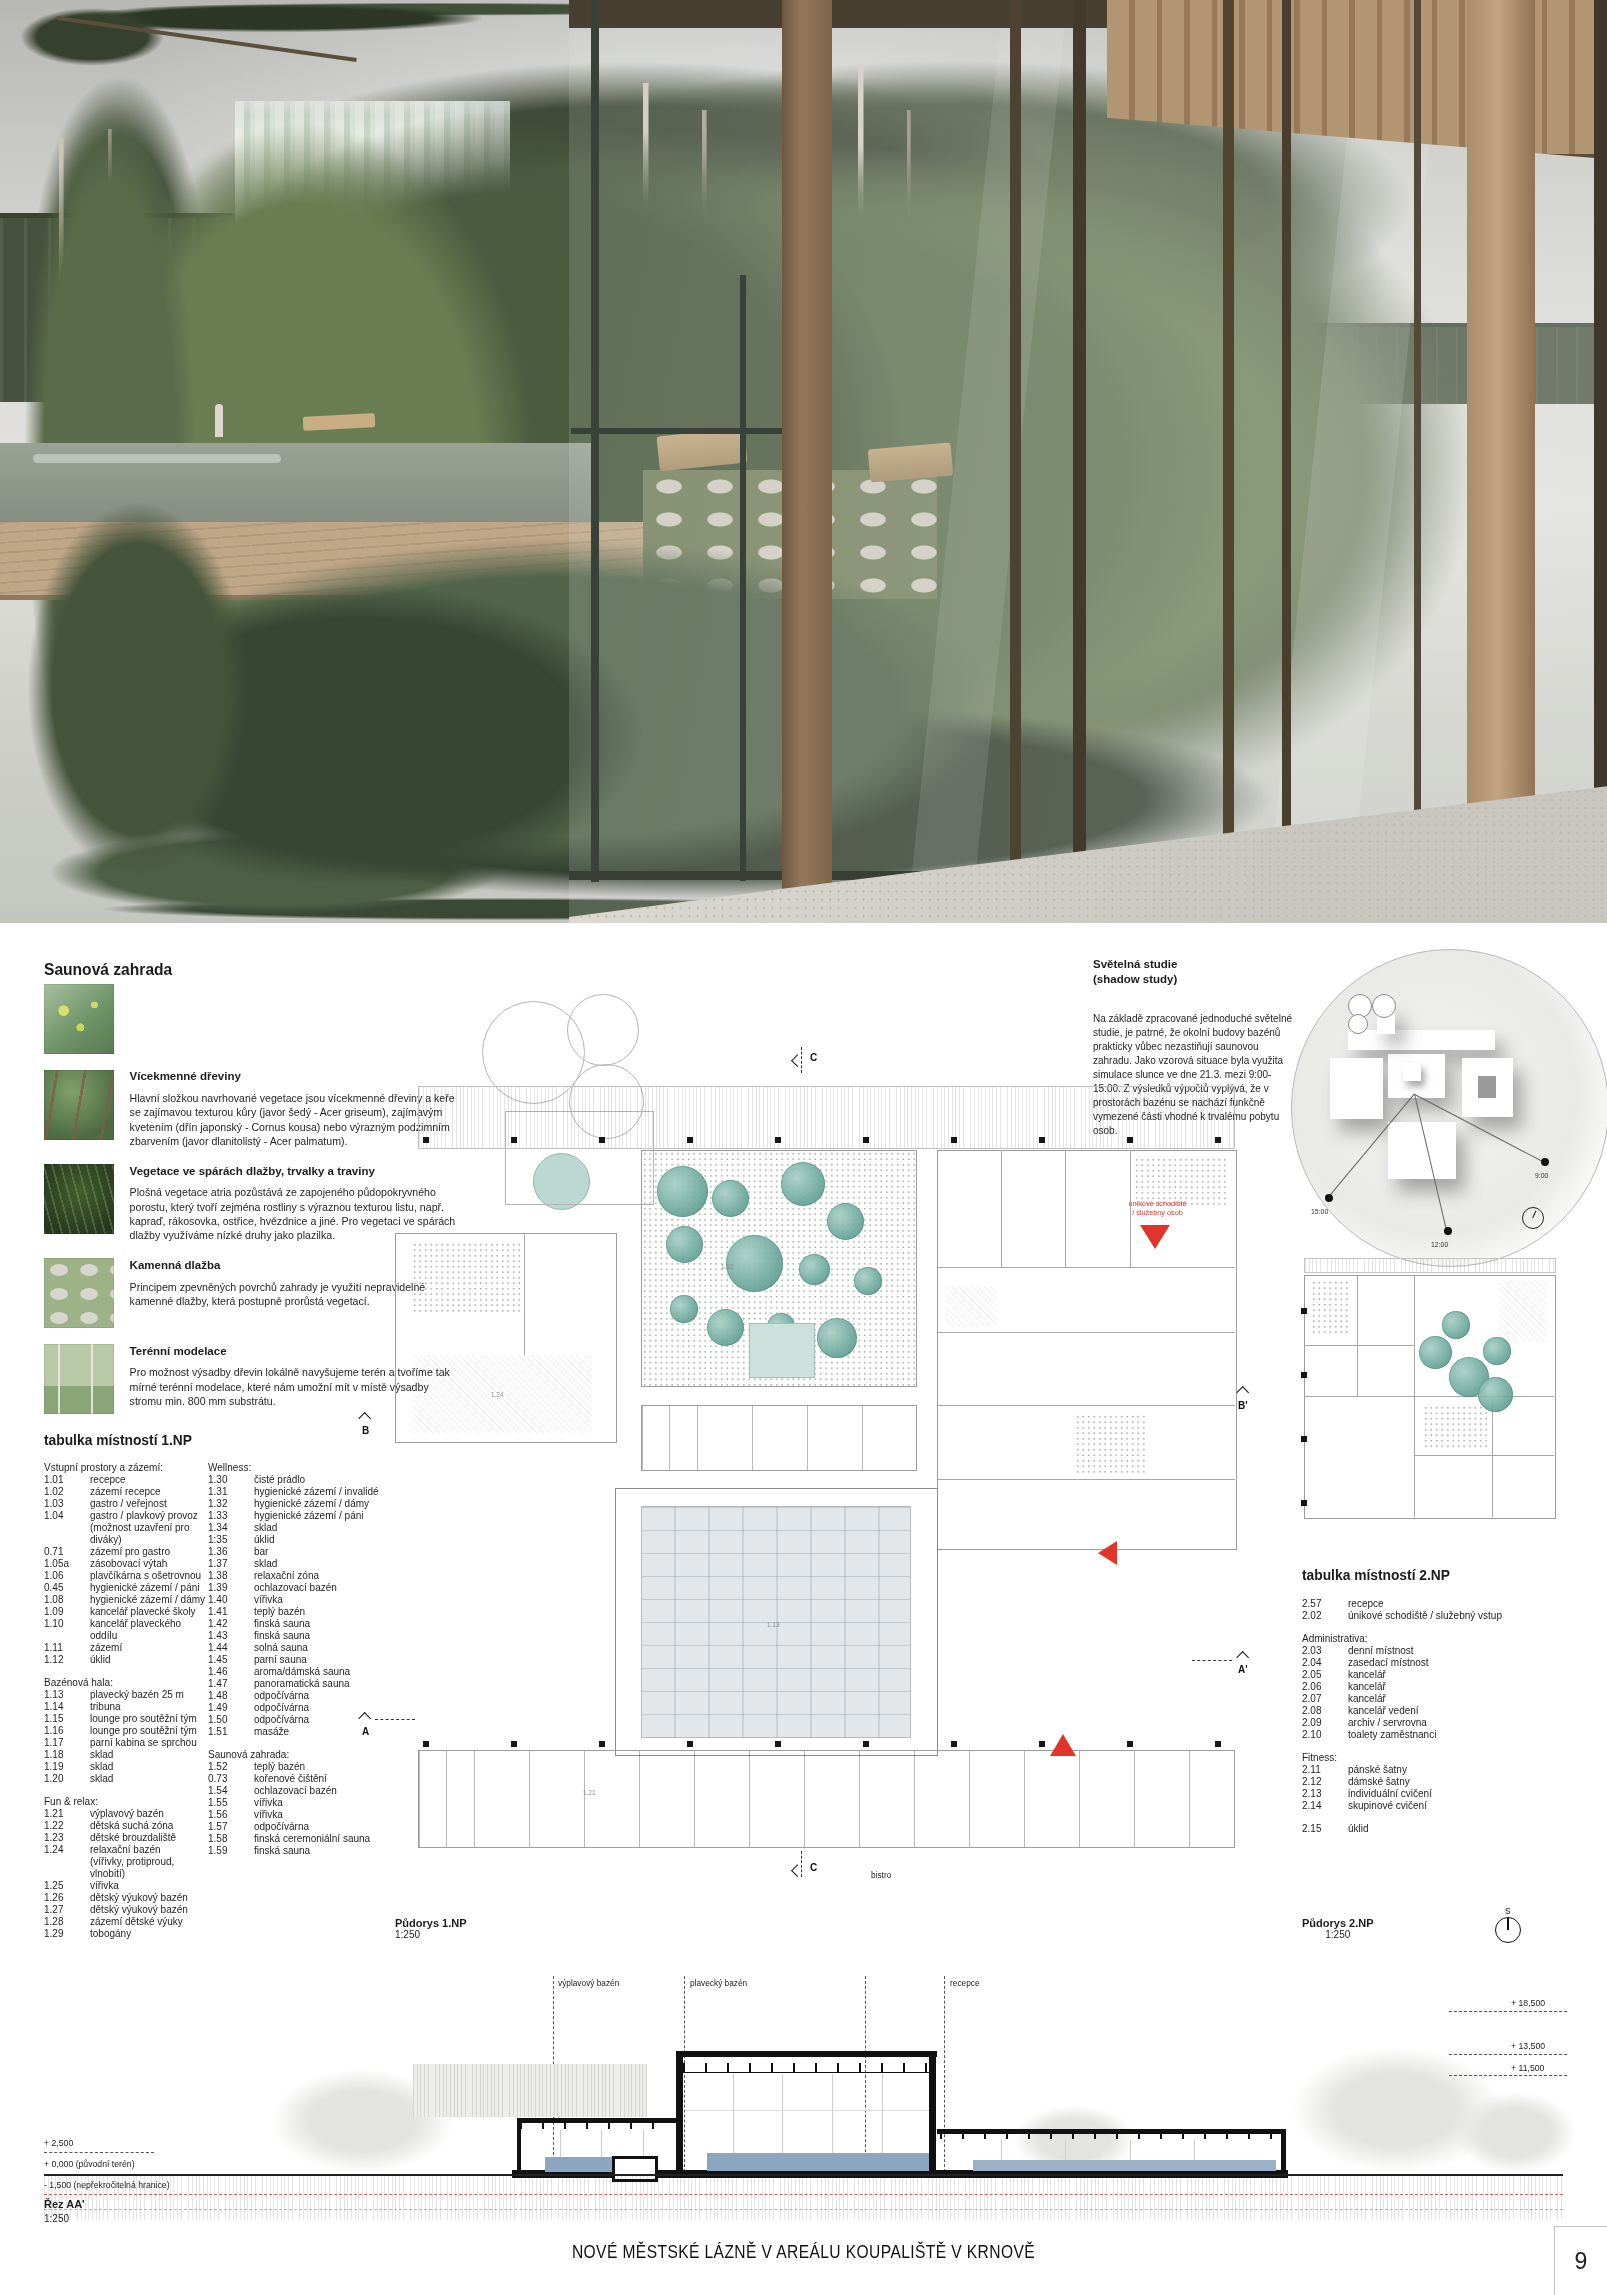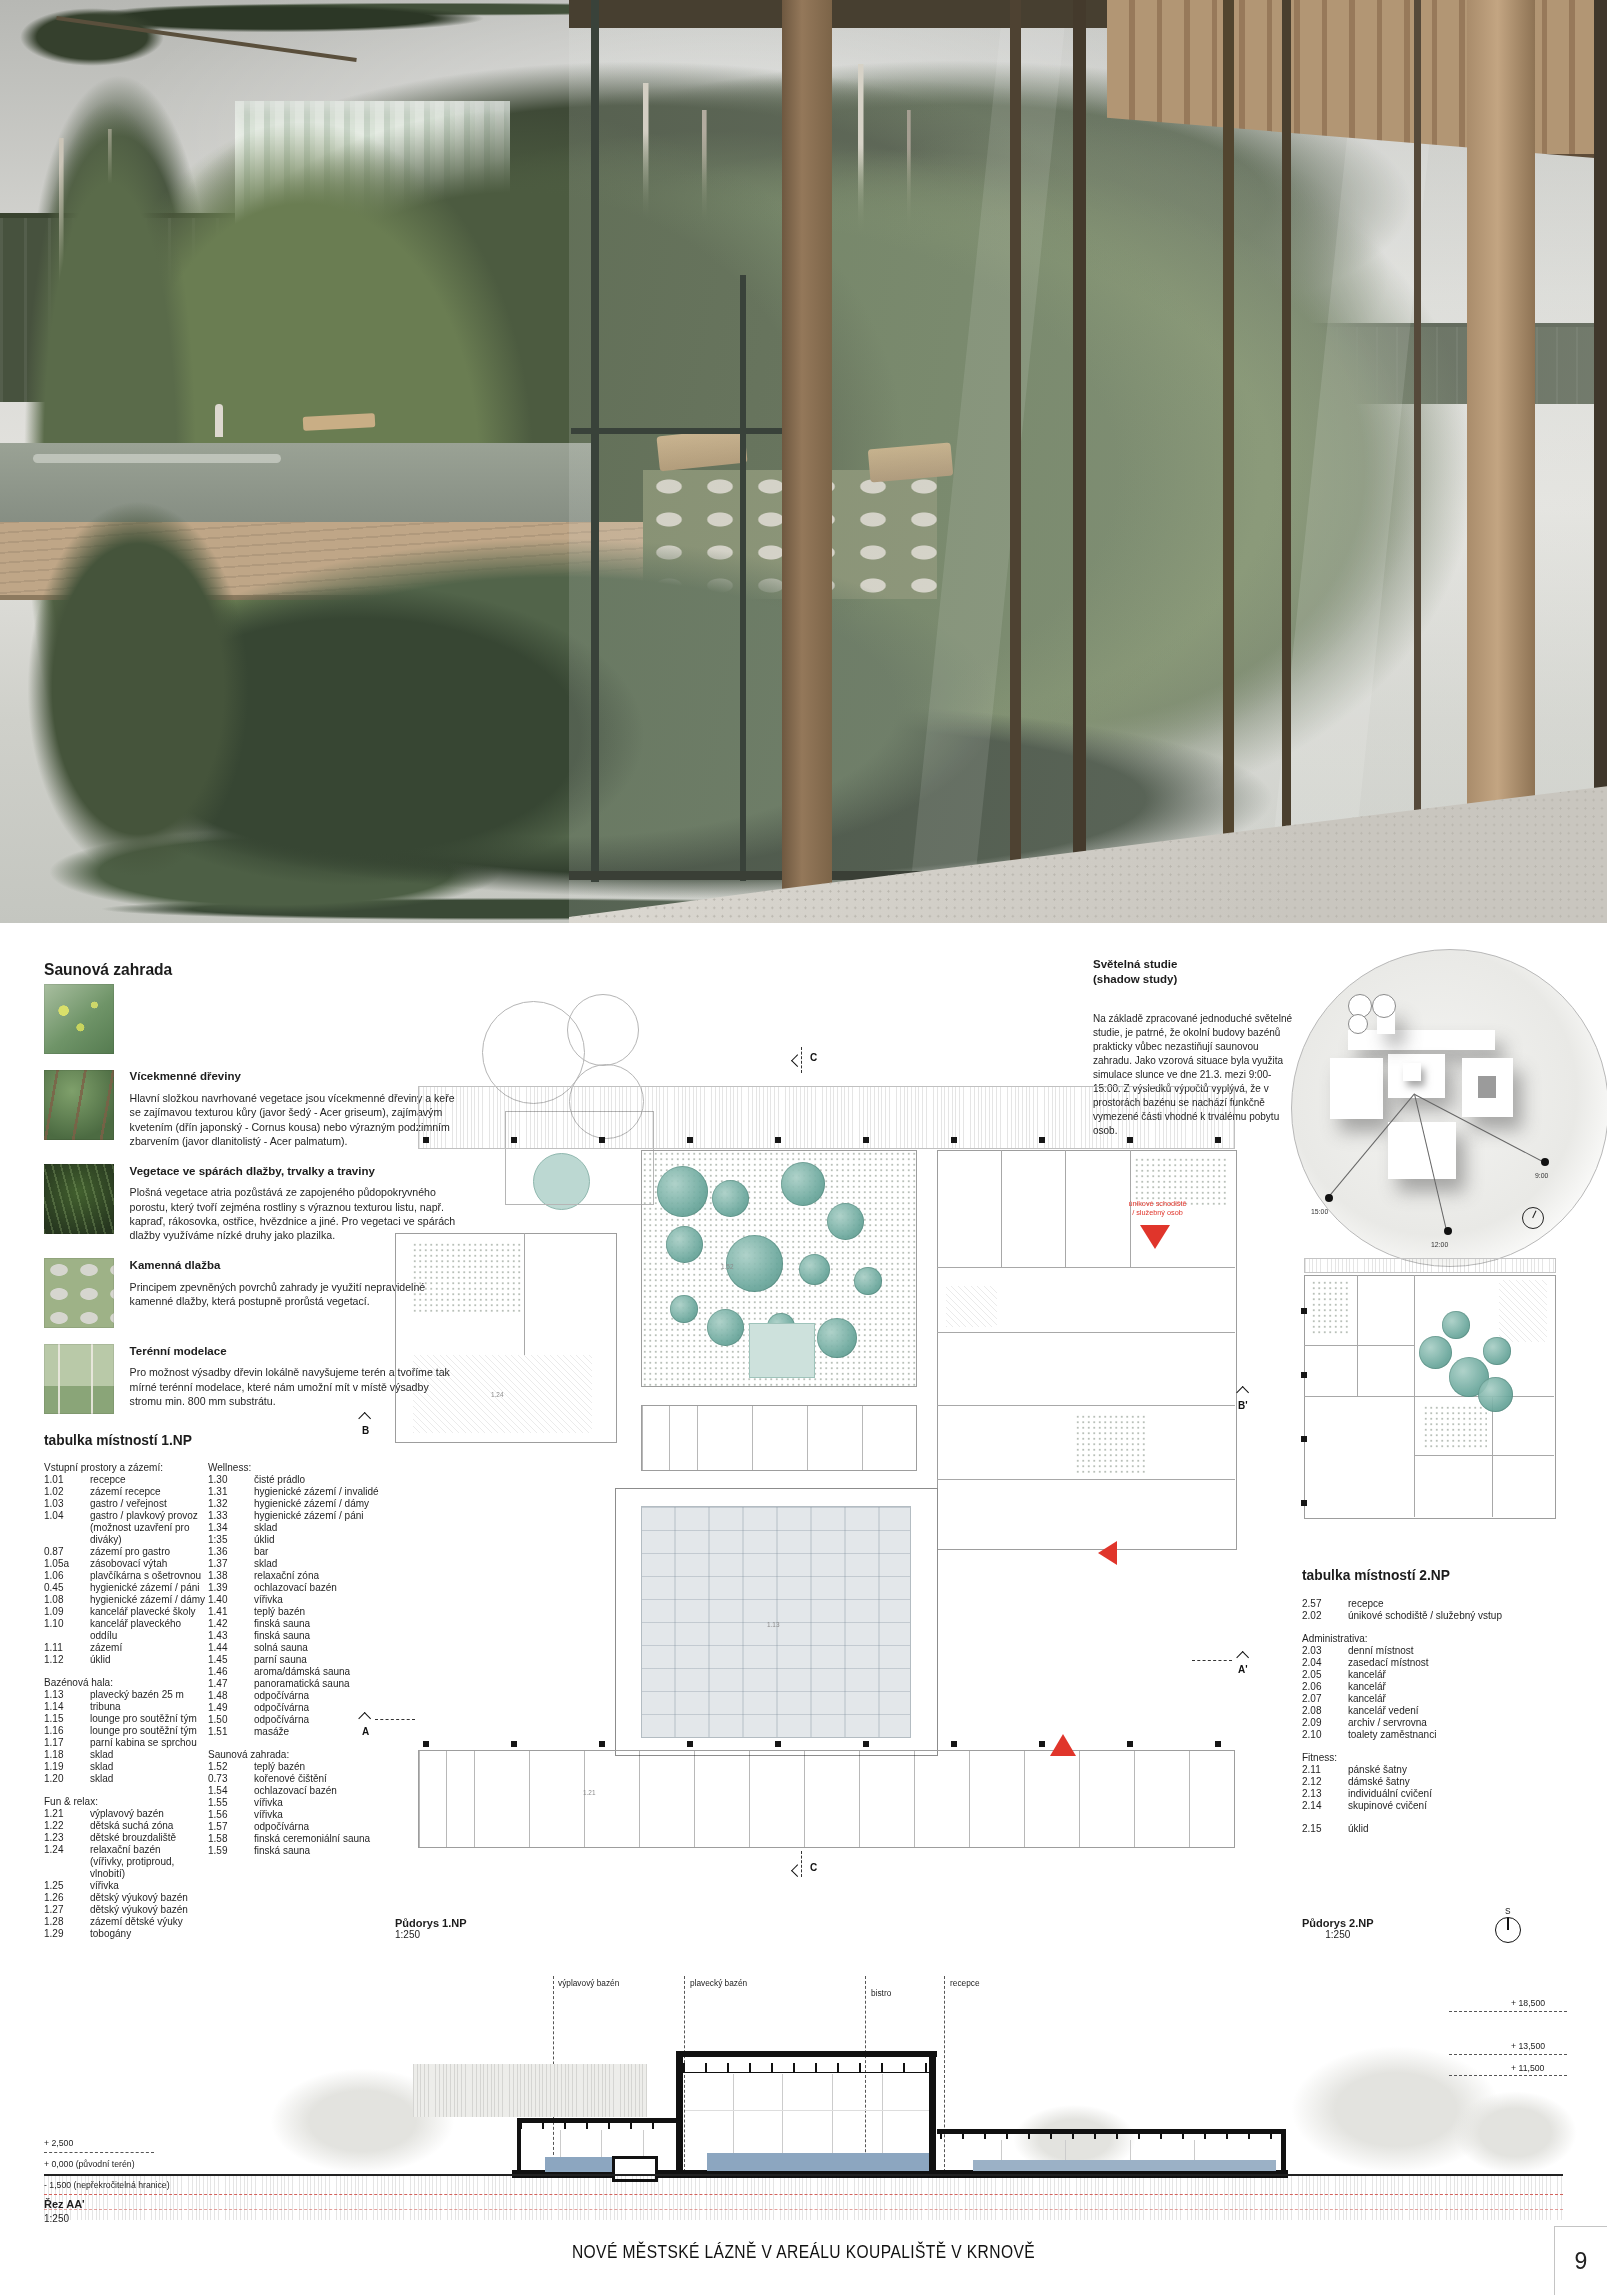--- a/index.html
+++ b/index.html
@@ -366,21 +366,21 @@
         <span class="tn">1.04</span>
         <span class="tl">gastro / plavkový provoz</span>
       </div>
 
       <div class="trow">
         <span class="tn"></span>
         <span class="tl">(možnost uzavření pro diváky)</span>
       </div>
 
       <div class="trow">
-        <span class="tn">0.87</span>
+        <span class="tn">0.71</span>
         <span class="tl">zázemí pro gastro</span>
       </div>
 
       <div class="trow">
         <span class="tn">1.05a</span>
         <span class="tl">zásobovací výtah</span>
       </div>
 
       <div class="trow">
         <span class="tn">1.06</span>
@@ -812,21 +812,21 @@
     <div style="position:absolute;left:11px;top:0;width:1.8px;height:12px;background:#111;"></div>
   </div>
 
   <div>
     <div class="ldr" style="left:553px;top:1976px;height:184px;"></div>
     <div class="ldr" style="left:684px;top:1976px;height:196px;"></div>
     <div class="ldr" style="left:865px;top:1976px;height:196px;"></div>
     <div class="ldr" style="left:944px;top:1976px;height:196px;"></div>
     <div class="seclab" style="left:558px;top:1978px;">výplavový bazén</div>
     <div class="seclab" style="left:690px;top:1978px;">plavecký bazén</div>
-    <div class="seclab" style="left:871px;top:1988px;">bistro</div>
+    <div class="seclab" style="left:871px;top:1870px;">bistro</div>
     <div class="seclab" style="left:950px;top:1978px;">recepce</div>
 
     <div class="treeblob" style="left:266px;top:2066px;width:193px;height:110px;"></div>
     <div class="treeblob" style="left:1010px;top:2103px;width:129px;height:73px;"></div>
     <div class="treeblob" style="left:1286px;top:2043px;width:220px;height:133px;"></div>
     <div class="treeblob" style="left:1451px;top:2089px;width:129px;height:87px;"></div>
     <div class="abs finehatch" style="left:413px;top:2064px;width:234px;height:53px;background-color:#ededea;"></div>
 
     <div class="blk" style="left:517px;top:2118px;width:160px;height:4.6px;"></div>
     <div class="abs truss" style="left:520px;top:2122px;width:154px;height:7.3px;"></div>

